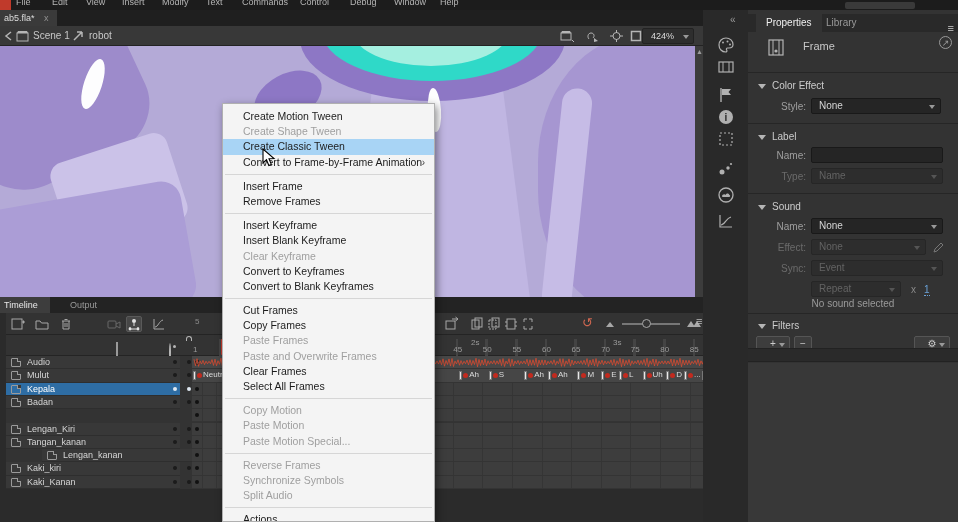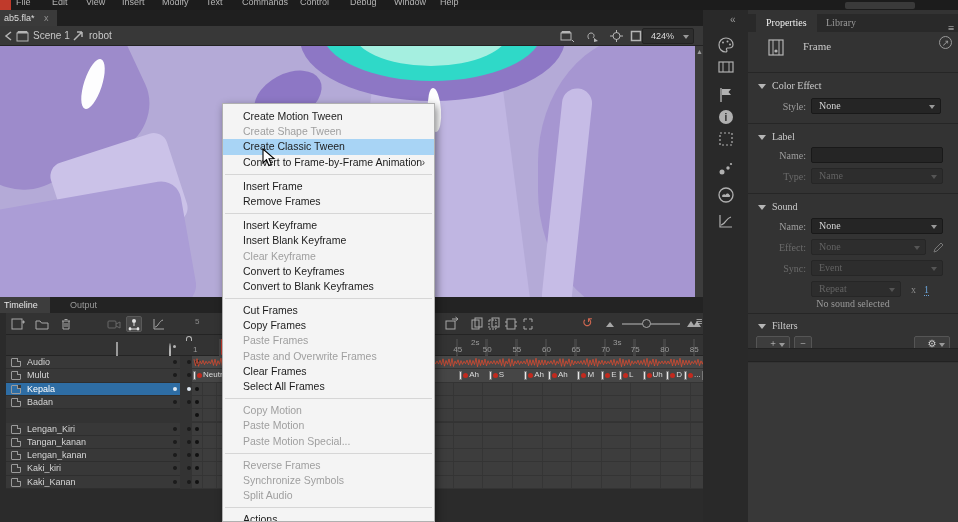--- a/index.html
+++ b/index.html
@@ -101,21 +101,21 @@
 
   #cursor { left:262px; top:148px; z-index:60; }
 
   
   #dock { left:703px; top:10px; width:45px; height:512px; background:#292929; }
   #dock .collapse { position:absolute; left:27px; top:4px; color:#9a9a9a; font-size:10px; }
   .dicon { position:absolute; left:14px; width:18px; height:18px; color:#b0b0b0; }
   .dicon svg { display:block; }
 
   
-  #props { left:748px; top:10px; width:210px; height:512px; background:#333;font-family:Liberation Serif, serif; }
+  #props { left:748px; top:10px; width:210px; height:512px; background:#333; }
   #props-tabs { position:absolute; left:0; top:4px; width:210px; height:18px; background:#292929; }
   .p-tab { position:absolute; top:0; height:18px; font-size:10px; line-height:18px; padding:0 10px; color:#999; }
   .p-tab.active { background:#333; color:#f0f0f0; }
   #props-menu { position:absolute; right:4px; top:8px; color:#ccc; font-size:11px; }
   .sec-hd { position:absolute; left:10px; font-size:10px; color:#ccc; }
   .sec-hd:before { content:""; display:inline-block; width:0; height:0; border-left:4px solid transparent; border-right:4px solid transparent; border-top:5px solid #b5b5b5; margin-right:6px; }
   .p-div { position:absolute; left:0; width:210px; height:1px; background:#262626; }
   .p-label { position:absolute; font-size:10px; color:#9f9f9f; width:52px; text-align:right; }
   .p-label.dim { color:#6b6b6b; }
   .sel { position:absolute; height:16px; background:#252525; border:1px solid #191919; border-radius:2px;
@@ -375,21 +375,21 @@
           <span class="lname">Lengan_Kiri</span>
           <span class="ldot" style="left: 167px;"></span>
           <span class="ldot" style="left: 181px;"></span>
         </div>
         <div class="lrow" style="top: 79.8px;">
           <span class="licon"></span>
           <span class="lname">Tangan_kanan</span>
           <span class="ldot" style="left: 167px;"></span>
           <span class="ldot" style="left: 181px;"></span>
         </div>
-        <div class="lrow" style="top: 93.1px;">
+        <div class="lrow" style="top: 93.1px; margin-left: 36px;">
           <span class="licon"></span>
           <span class="lname">Lengan_kanan</span>
           <span class="ldot" style="left: 167px;"></span>
           <span class="ldot" style="left: 181px;"></span>
         </div>
         <div class="lrow" style="top: 106.4px;">
           <span class="licon"></span>
           <span class="lname">Kaki_kiri</span>
           <span class="ldot" style="left: 167px;"></span>
           <span class="ldot" style="left: 181px;"></span>

